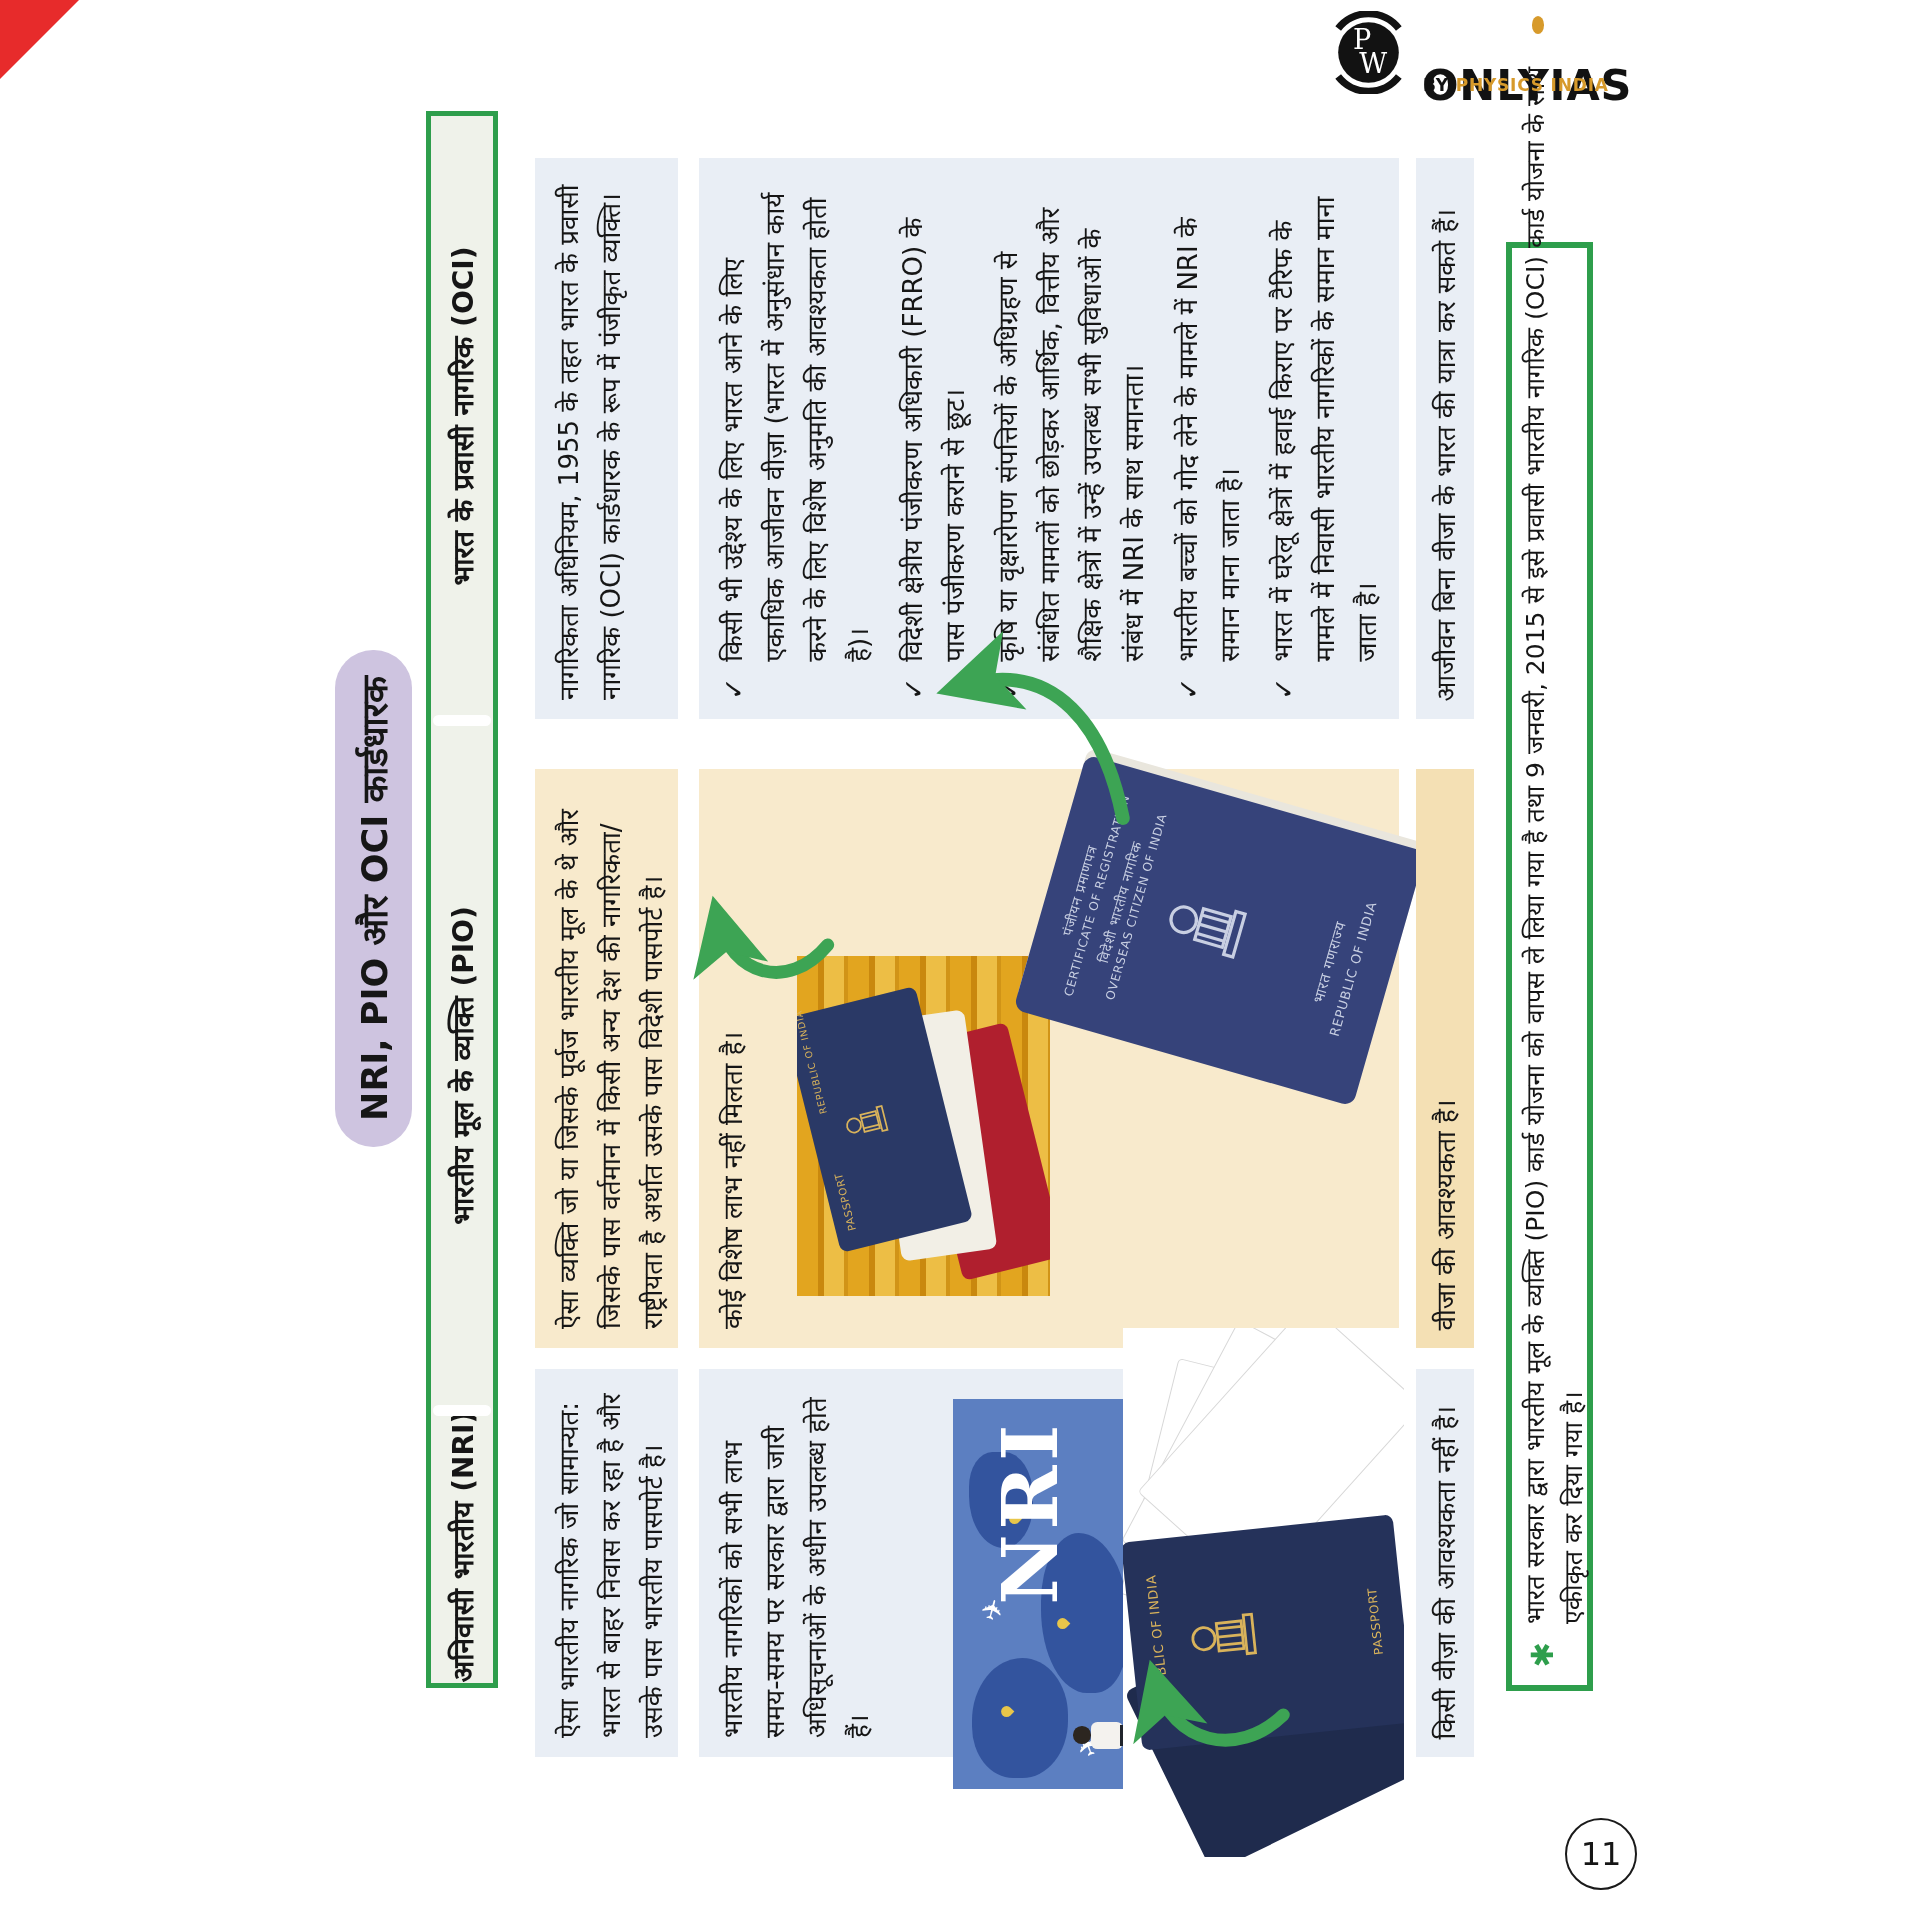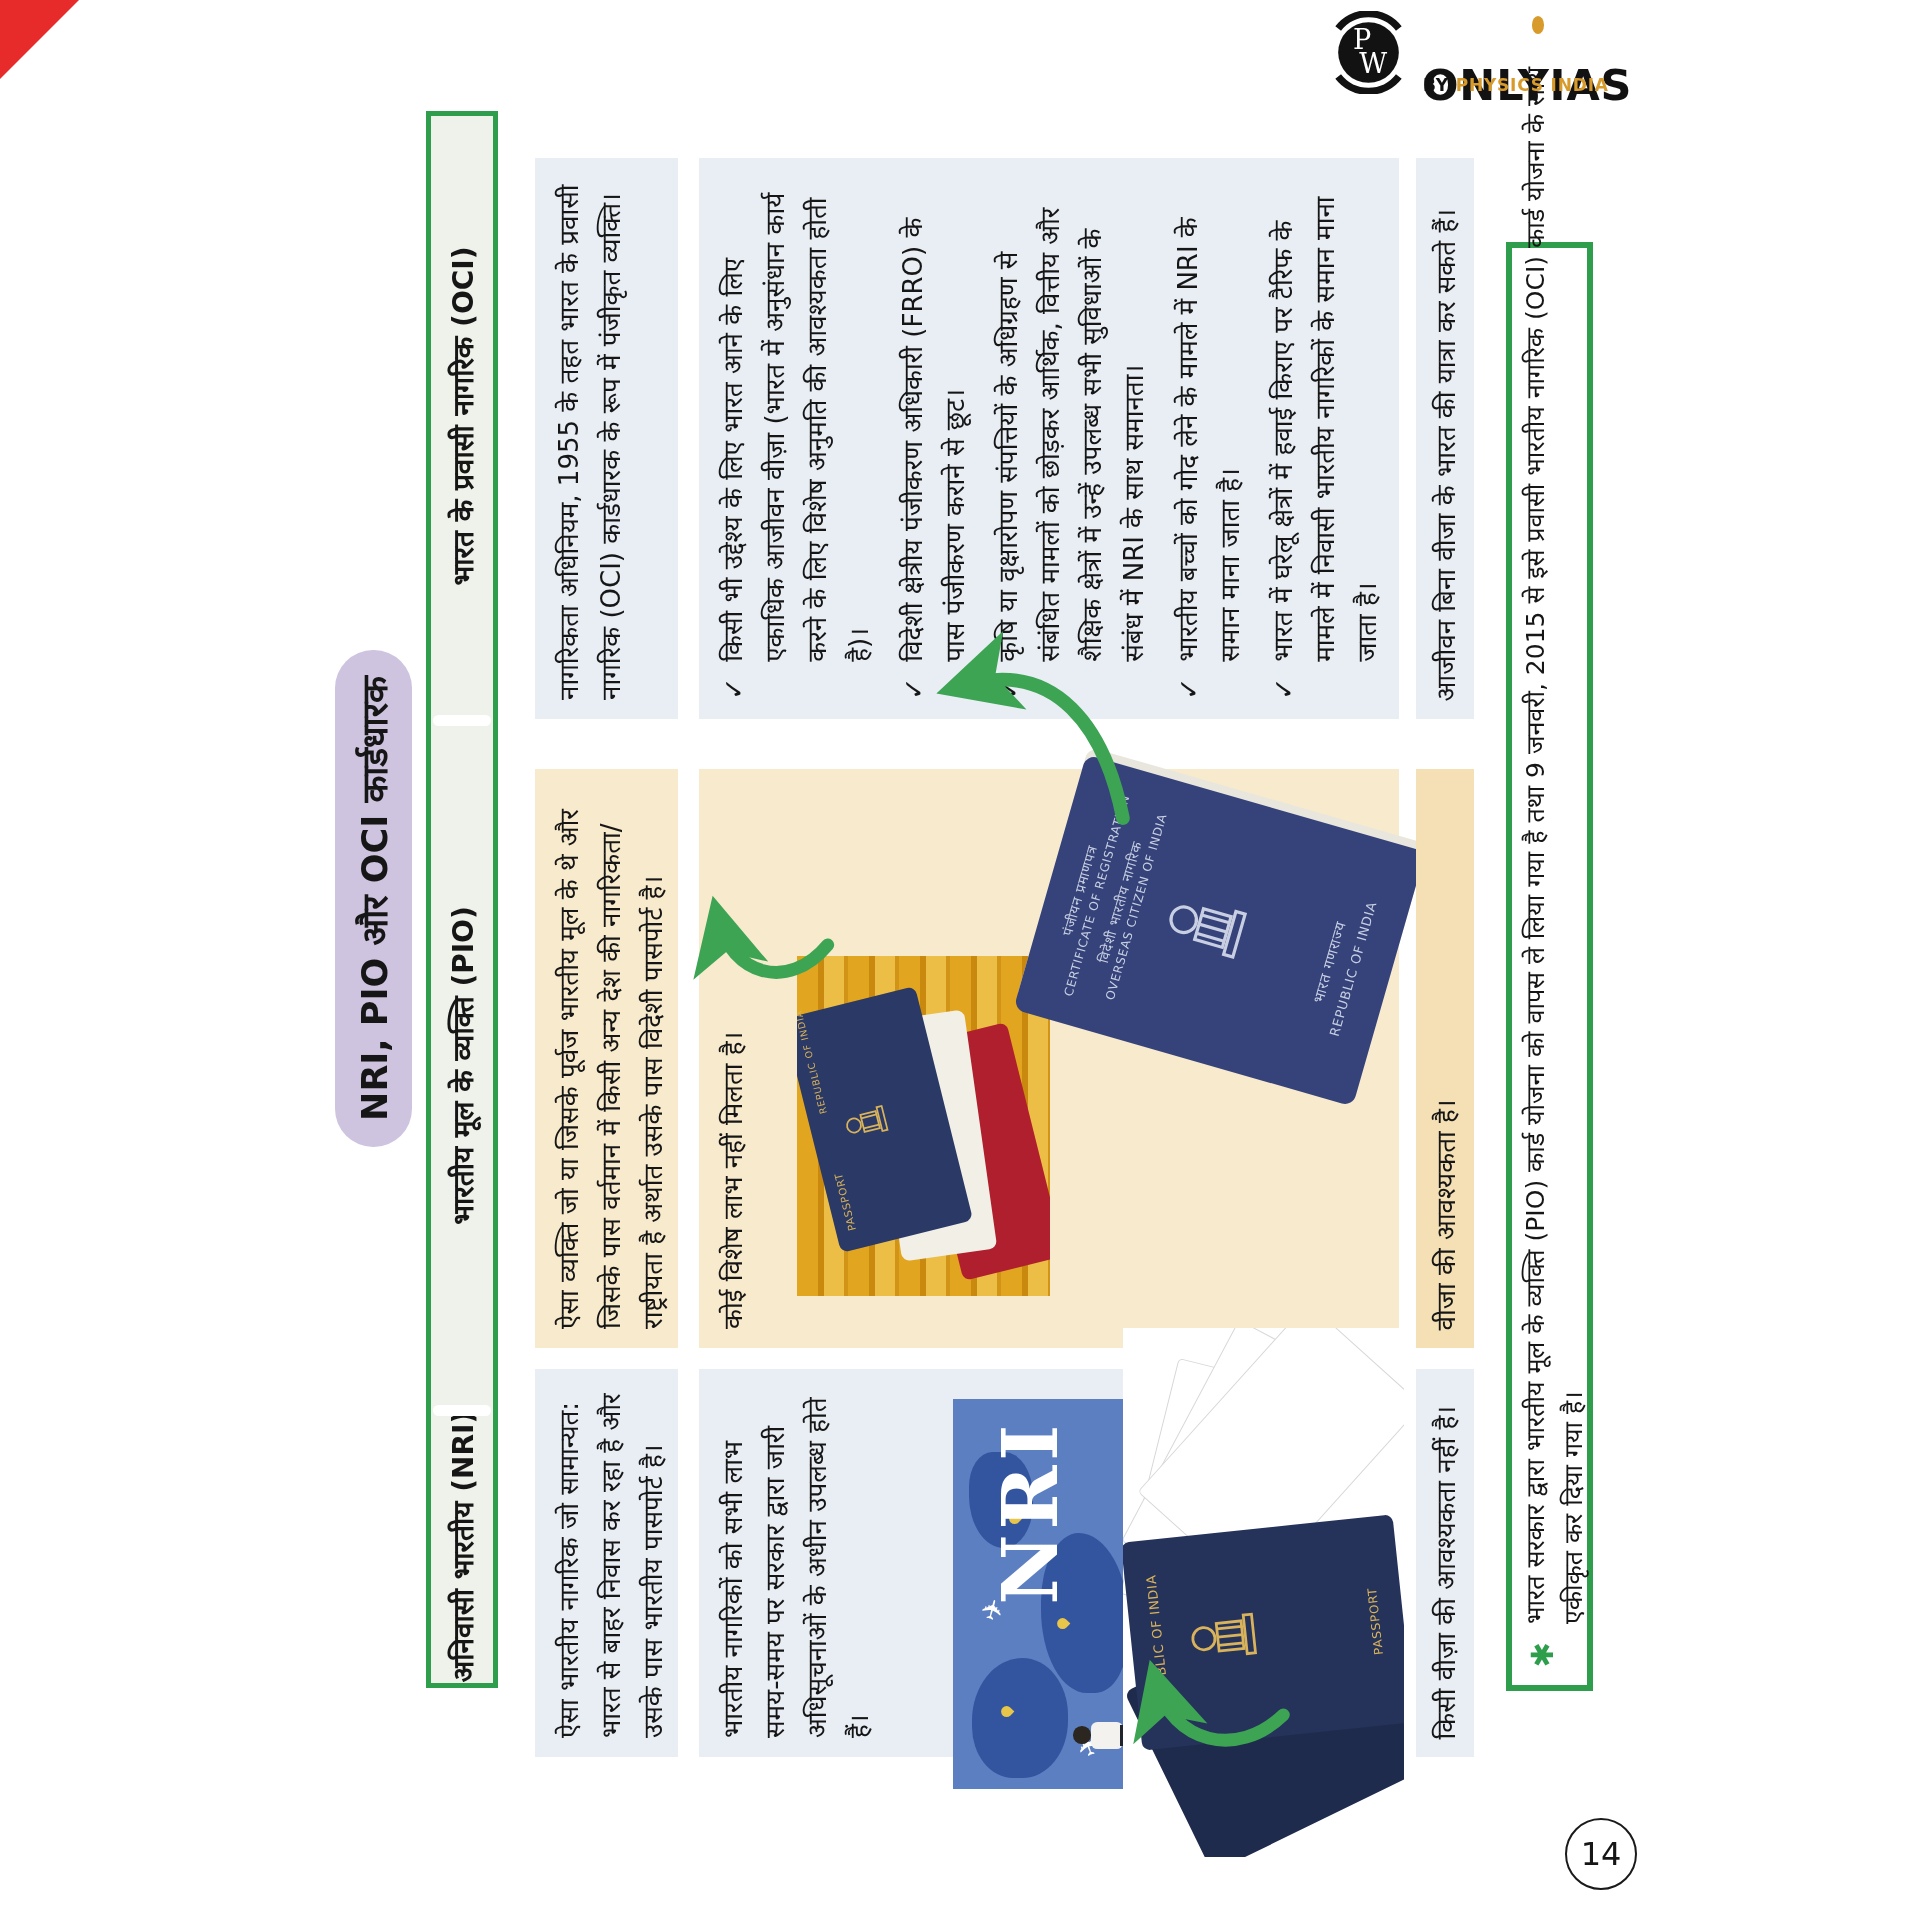--- a/index.html
+++ b/index.html
@@ -229,17 +229,17 @@
     </svg>
     <div class="logo-word">ONLYIAS</div>
     <div class="logo-idot"></div>
     <div class="logo-tag">
       <span>BY</span>
       <span class="orange">PHYSICS INDIA</span>
     </div>
   </div>
 
   <div class="abs page-badge">
-    <span>14</span>
+    <span>11</span>
   </div>
 
 </div>
 
 
 </body></html>

